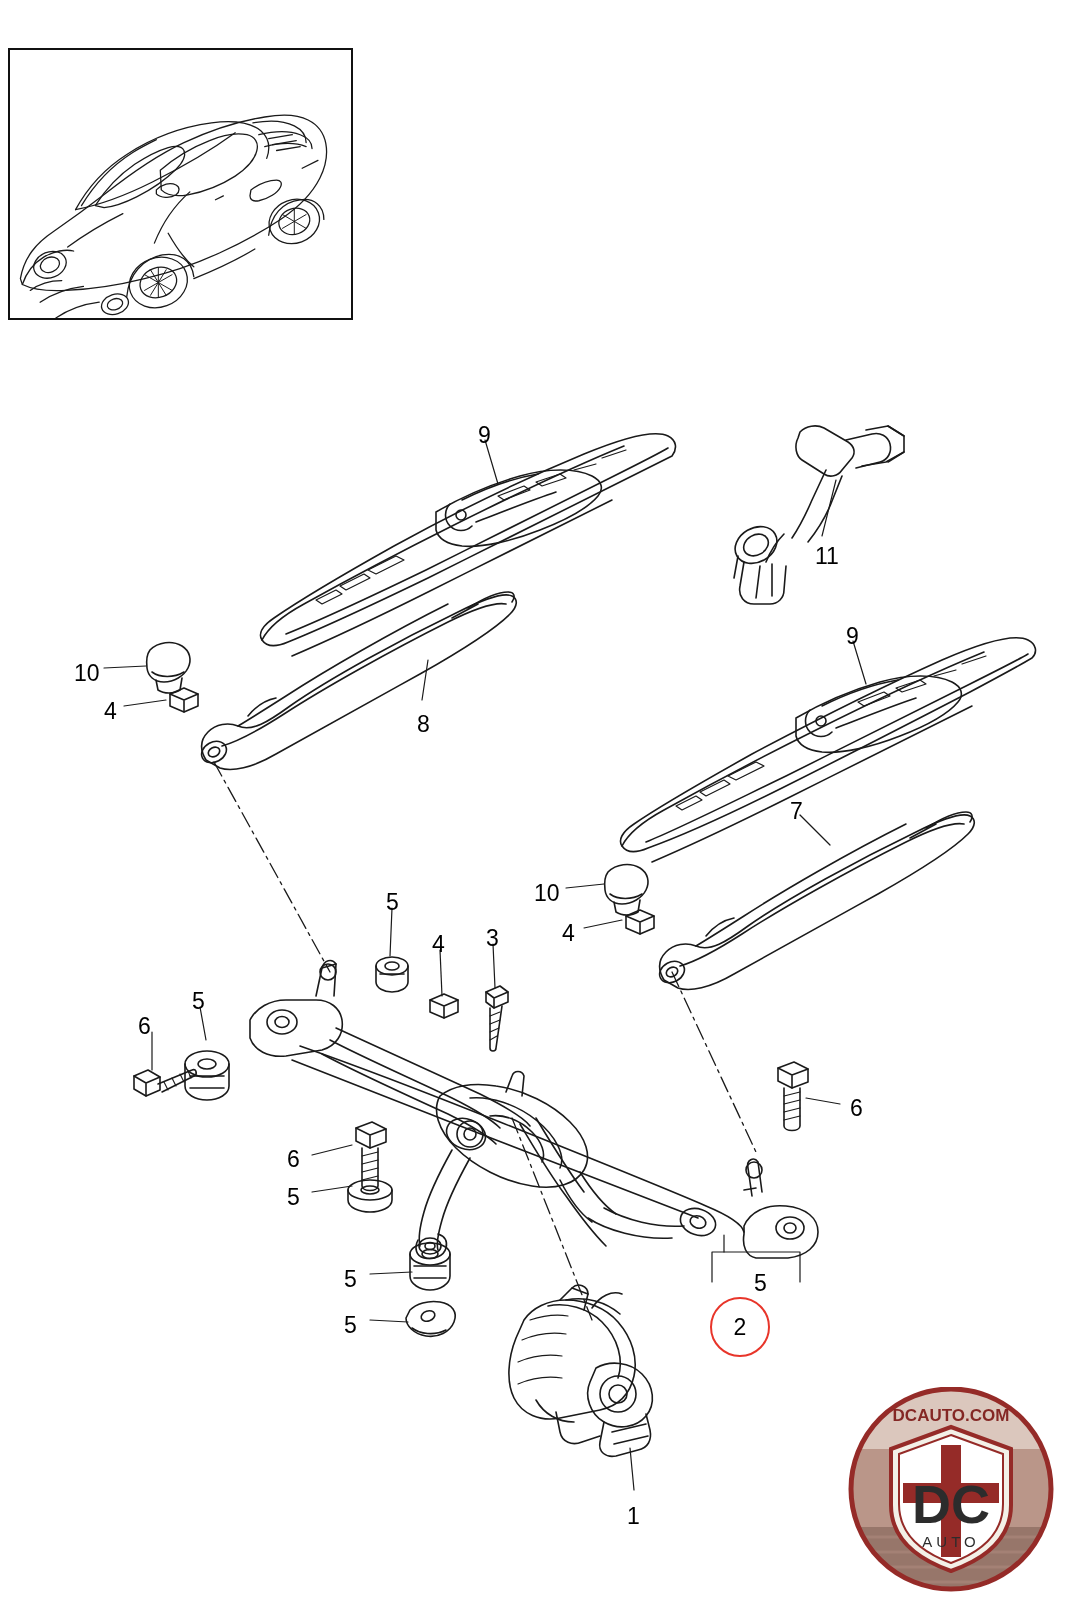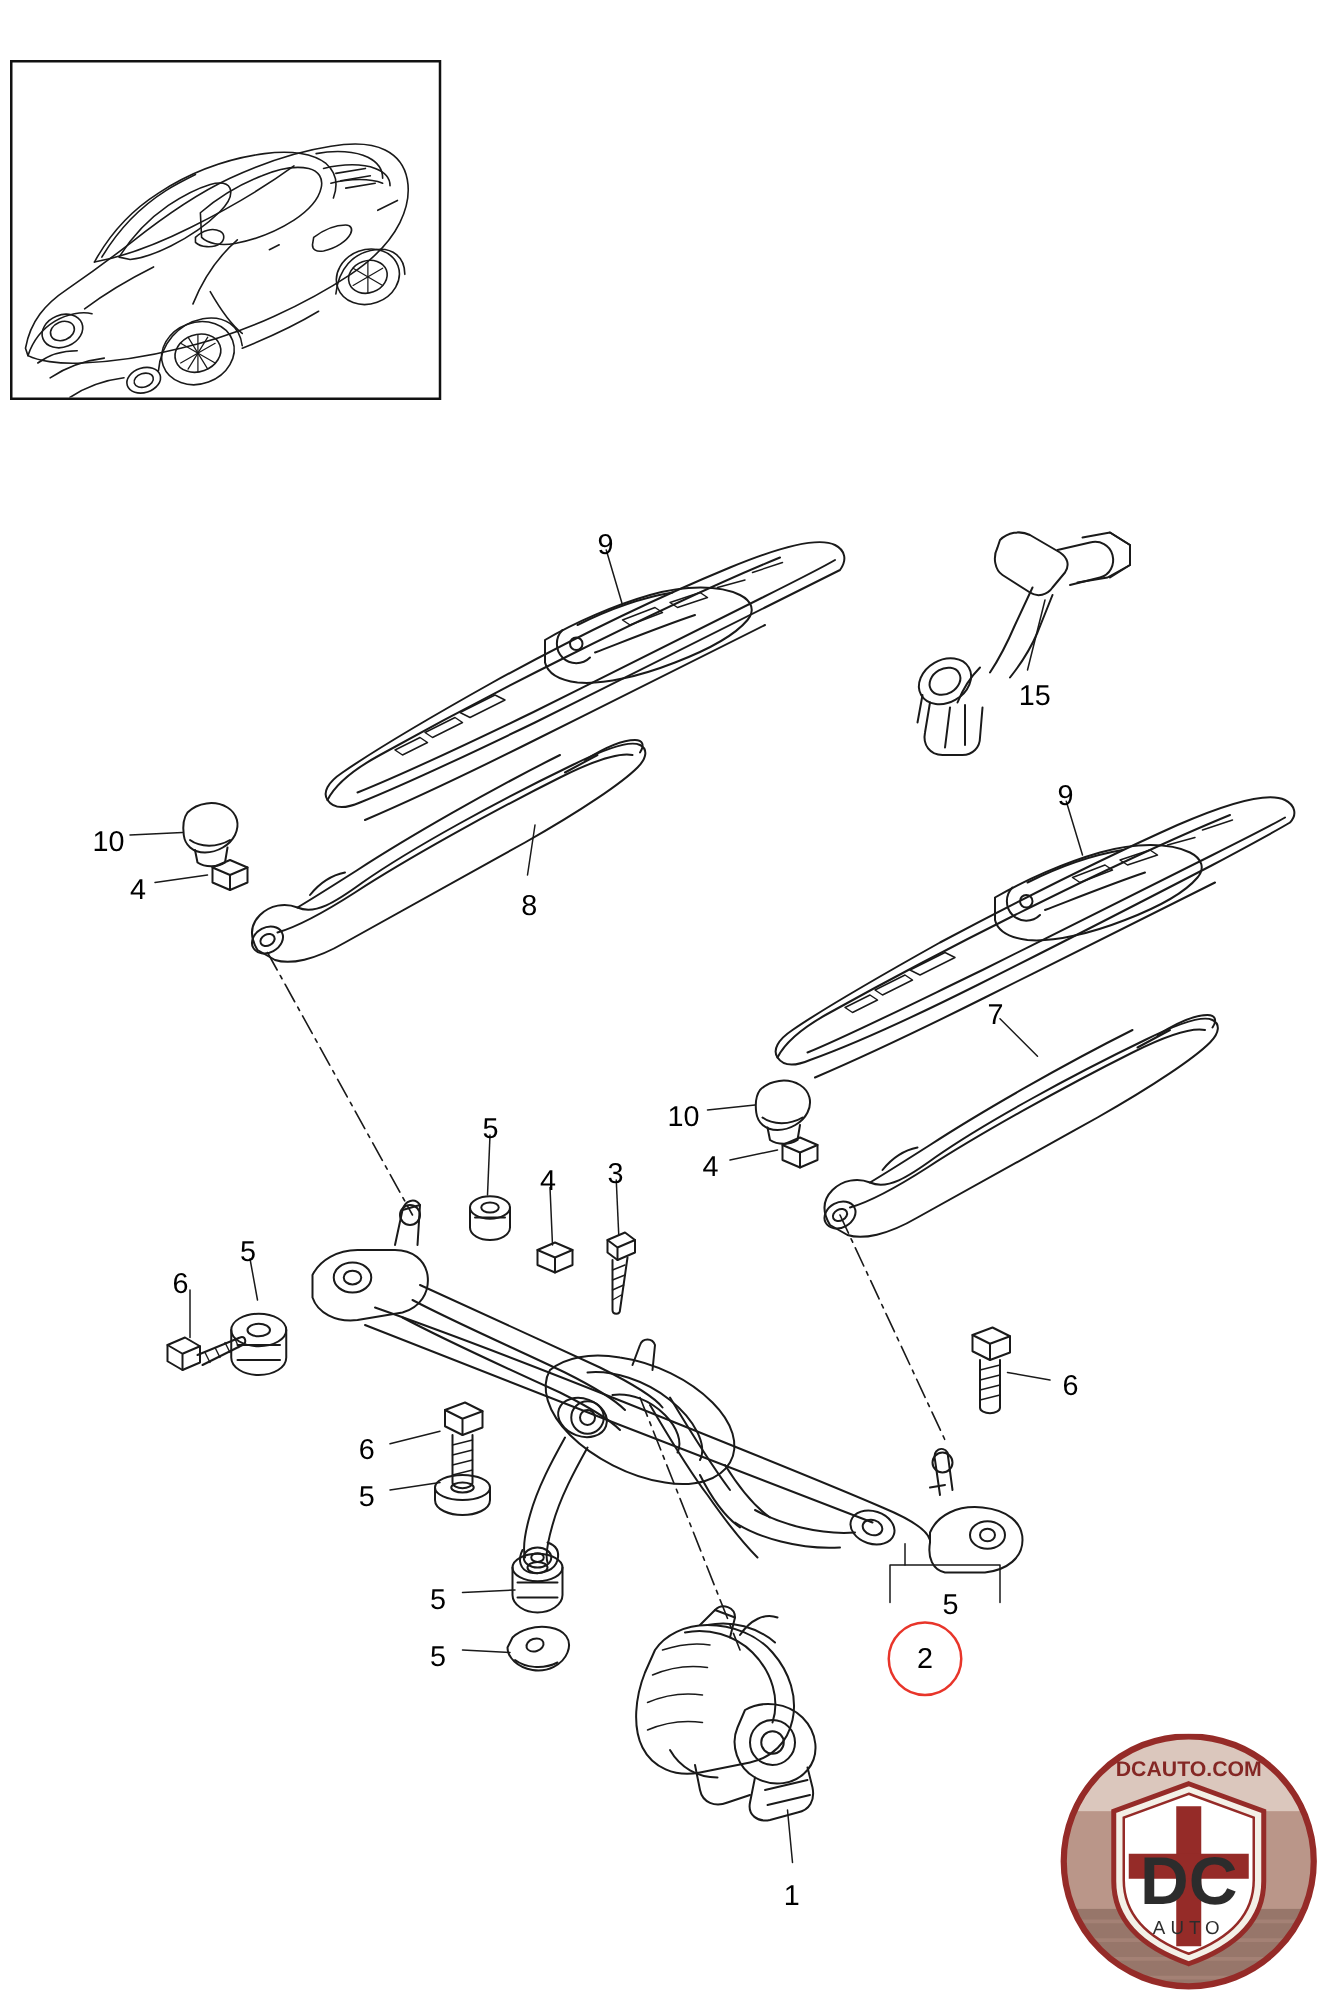--- a/index.html
+++ b/index.html
@@ -449,21 +449,21 @@
           <path d="M518 1362 C532 1356 548 1354 562 1356"></path>
           <path d="M518 1384 C532 1378 548 1376 562 1378"></path>
         </g>
         <path d="M566 1300 C586 1296 606 1302 620 1314"></path>
       </g>
 
     </g>
   </svg>
 
   <div class="callout" style="left:478px; top:424px;">9</div>
-  <div class="callout" style="left:815px; top:545px;">15</div>
+  <div class="callout" style="left:815px; top:545px;">11</div>
   <div class="callout" style="left:74px; top:662px;">10</div>
   <div class="callout" style="left:104px; top:700px;">4</div>
   <div class="callout" style="left:417px; top:713px;">8</div>
   <div class="callout" style="left:846px; top:625px;">9</div>
   <div class="callout" style="left:790px; top:800px;">7</div>
   <div class="callout" style="left:534px; top:882px;">10</div>
   <div class="callout" style="left:562px; top:922px;">4</div>
   <div class="callout" style="left:386px; top:891px;">5</div>
   <div class="callout" style="left:432px; top:933px;">4</div>
   <div class="callout" style="left:486px; top:927px;">3</div>

